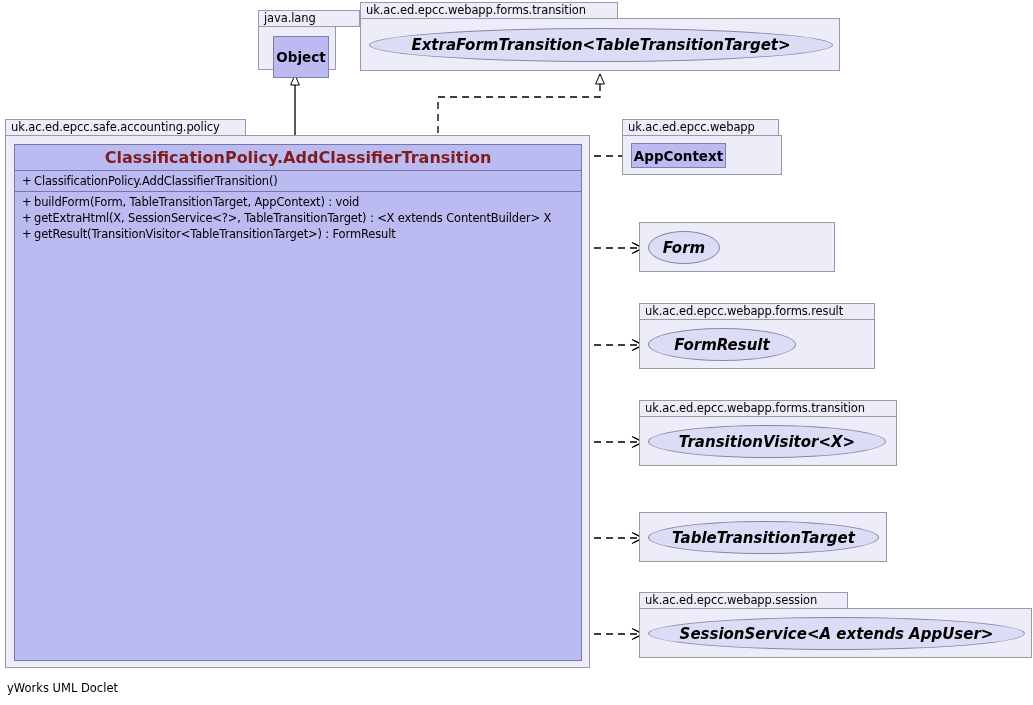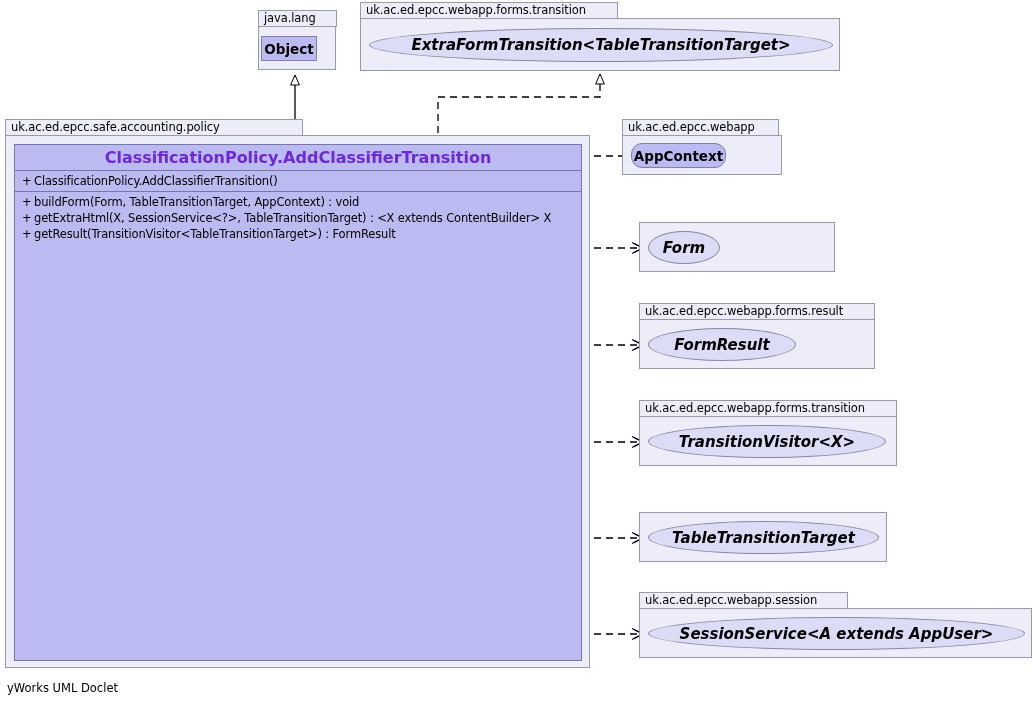--- a/index.html
+++ b/index.html
@@ -87,21 +87,21 @@
   }
   .mainclass-title {
     box-sizing: border-box;
     height: 26px;
     border-bottom: 1px solid #7777A5;
     display: flex;
     align-items: center;
     justify-content: center;
     font-weight: bold;
     font-size: 16px;
-    color: #6d28d9;
+    color: #7f1d1d;
     white-space: nowrap;
   }
   .mainclass-section {
     box-sizing: border-box;
     border-bottom: 1px solid #7777A5;
     padding: 2px 0 2px 0;
   }
   .mainclass-section.last {
     border-bottom: none;
   }
@@ -183,35 +183,35 @@
       <path d="M632,532.5 L643,538 L632,543.5" fill="none" stroke="#000000" stroke-width="1.2"></path>
     </g>
 
     <g>
       <path d="M582,634 L643,634" fill="none" stroke="#000000" stroke-width="1.3" stroke-dasharray="7,5" marker-end="url(#open-arrow)"></path>
       <path d="M632,628.5 L643,634 L632,639.5" fill="none" stroke="#000000" stroke-width="1.2"></path>
     </g>
   </svg>
 
   <div class="pkg" style="left:258px; top:10px; width:78px; height:60px;">
-    <div class="pkg-tab" style="width:79px;">java.lang</div>
+    <div class="pkg-tab" style="width:102px;">java.lang</div>
     <div class="pkg-body" style="width:78px; height:44px;">
-      <div class="classbox-small" style="left:2px; top:9px; width:56px; height:25px;">Object</div>
+      <div class="classbox-small" style="left:14px; top:9px; width:56px; height:42px;">Object</div>
     </div>
   </div>
 
   <div class="pkg" style="left:360px; top:2px; width:480px; height:70px;">
     <div class="pkg-tab" style="width:258px;">uk.ac.ed.epcc.webapp.forms.transition</div>
     <div class="pkg-body" style="width:480px; height:53px;">
       <div class="ellipse" style="left:8px; top:9px; width:464px; height:34px;">ExtraFormTransition&lt;TableTransitionTarget&gt;</div>
     </div>
   </div>
 
   <div class="pkg" style="left:5px; top:119px; width:585px; height:550px;">
-    <div class="pkg-tab" style="width:298px;">uk.ac.ed.epcc.safe.accounting.policy</div>
+    <div class="pkg-tab" style="width:241px;">uk.ac.ed.epcc.safe.accounting.policy</div>
     <div class="pkg-body" style="width:585px; height:533px;">
 
       <div class="mainclass" style="left:8px; top:8px; width:568px; height:517px;">
 
         <div class="mainclass-title">ClassificationPolicy.AddClassifierTransition</div>
 
         <div class="mainclass-section">
           <div class="member">
             <span class="vis">+</span><span>ClassificationPolicy.AddClassifierTransition()</span>
           </div>
@@ -229,21 +229,21 @@
           </div>
         </div>
 
       </div>
     </div>
   </div>
 
   <div class="pkg" style="left:622px; top:119px; width:160px; height:57px;">
     <div class="pkg-tab" style="width:157px;">uk.ac.ed.epcc.webapp</div>
     <div class="pkg-body" style="width:160px; height:40px;">
-      <div class="classbox-small" style="left:8px; top:7px; width:95px; height:25px;border-radius:11px;">AppContext</div>
+      <div class="classbox-small" style="left:8px; top:7px; width:95px; height:25px;">AppContext</div>
     </div>
   </div>
 
   <div class="pkg" style="left:639px; top:206px; width:196px; height:67px;">
     <div class="pkg-body" style="width:196px; height:50px;">
       <div class="ellipse" style="left:8px; top:8px; width:72px; height:33px;">Form</div>
     </div>
   </div>
 
   <div class="pkg" style="left:639px; top:303px; width:236px; height:67px;">

